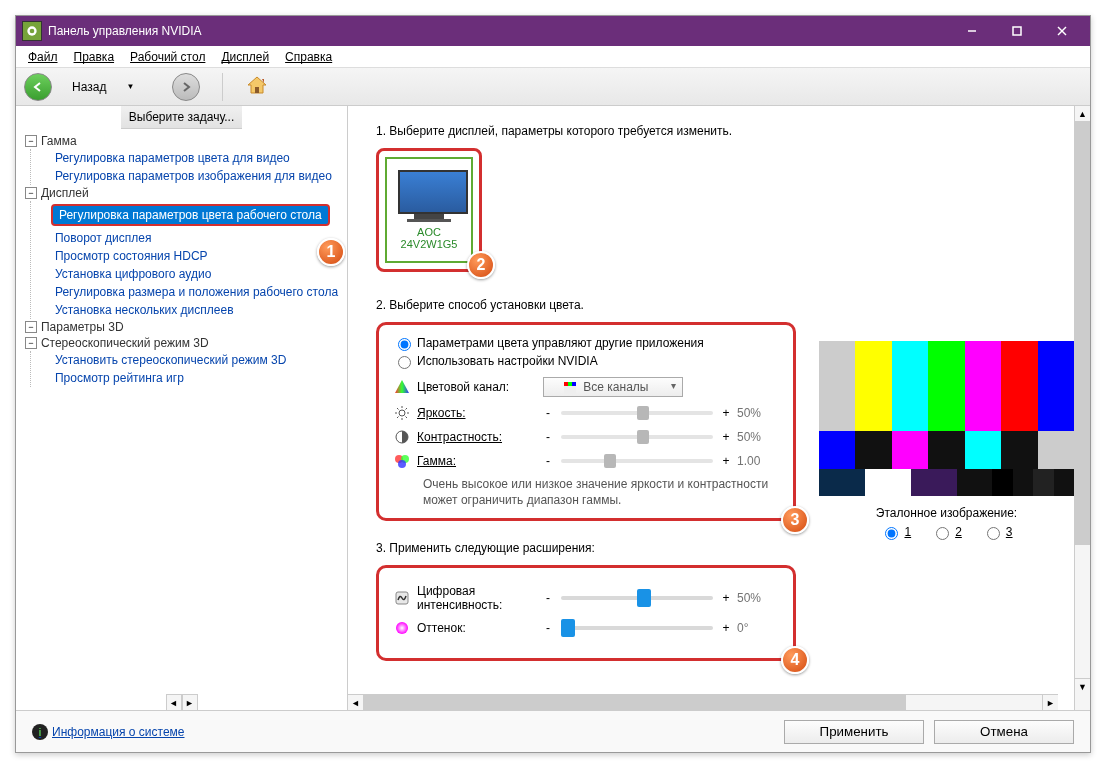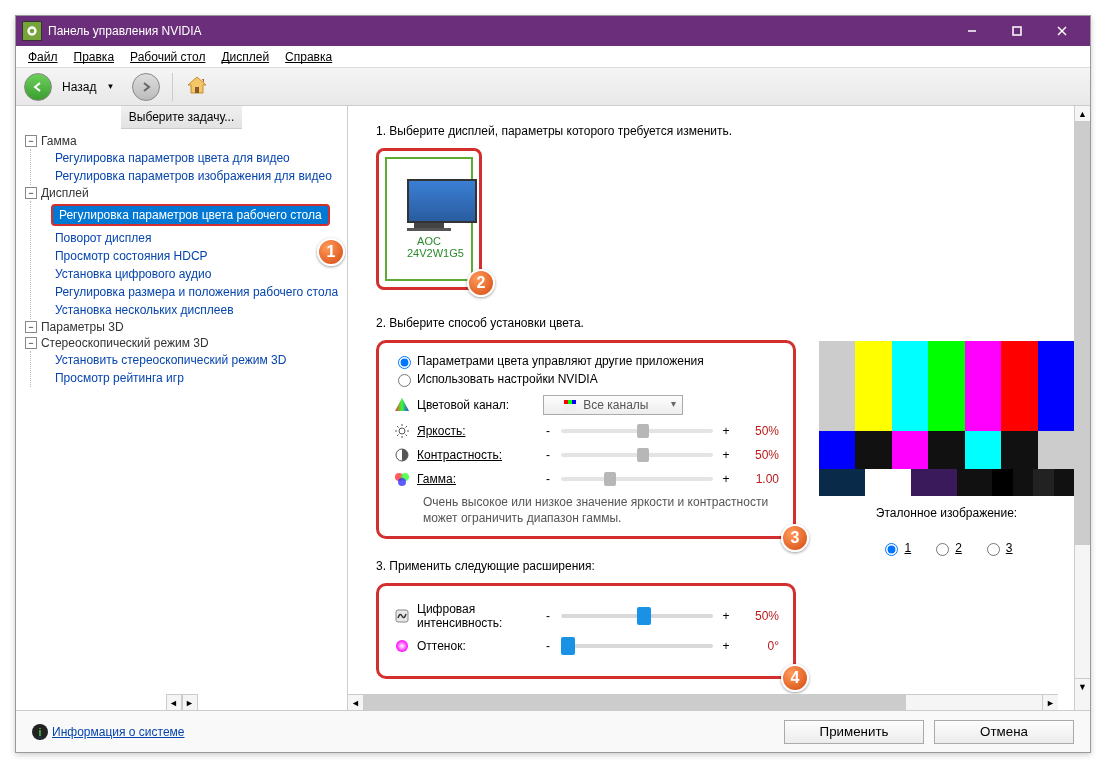--- a/index.html
+++ b/index.html
@@ -52,21 +52,21 @@
       padding: 2px 8px;
       cursor: default;
     }
     .menubar-item span { text-decoration: underline; text-decoration-skip-ink: none; }
     .toolbar {
       height: 38px;
       background: linear-gradient(#f5f5f5, #e8e8e8);
       border-bottom: 1px solid #ccc;
       display: flex; align-items: center;
       padding: 0 8px;
-      gap: 6px;
+      gap: 16px;
     }
     .nav-btn {
       width: 28px; height: 28px;
       border-radius: 50%;
       display: flex; align-items: center; justify-content: center;
       border: 1px solid #888;
       cursor: pointer;
     }
     .nav-btn.back { background: linear-gradient(#6dd05d, #3a9e2f); }
     .nav-btn.fwd { background: linear-gradient(#ddd, #bbb); }
@@ -172,21 +172,21 @@
     .section-heading { font-weight: normal; margin: 6px 0 10px 0; font-size: 12px; }
     .display-box {
       border: 3px solid #d32f2f;
       border-radius: 8px;
       padding: 6px;
       display: inline-block;
       position: relative;
     }
     .monitor-tile {
       border: 2px solid #5faa33;
-      padding: 20px;
+      padding: 11px;
       width: 88px;
       text-align: center;
     }
     .monitor-screen {
       width: 70px; height: 44px;
       background: linear-gradient(#3a7fd4,#2a5ca0);
       border: 2px solid #333;
       margin: 0 auto;
     }
     .monitor-stand { width: 30px; height: 5px; background:#444; margin: 0 auto; }
@@ -231,21 +231,21 @@
       border-radius: 2px; position: relative;
     }
     .slider.disabled { opacity: 0.7; }
     .slider .thumb {
       position:absolute; top:-5px;
       width: 12px; height: 14px;
       background: #999;
       border-radius: 2px;
     }
     .slider .thumb.blue { background: #1992e6; width:14px; height:18px; top:-7px; border-radius:2px;}
-    .ctl-val { width: 42px; text-align:right; color:#b91c1c; }
+    .ctl-val { width: 42px; text-align:left; color:#737373; }
     .note { color:#555; margin: 6px 0 2px 30px; line-height: 1.3; }
     .combo {
       border: 1px solid #aaa;
       background: linear-gradient(#fdfdfd,#ededed);
       padding: 2px 22px 2px 20px;
       width: 140px;
       position: relative;
       color: #555;
     }
     .combo::after {
@@ -265,21 +265,21 @@
       width: 255px; height: 155px;
       display: grid;
       grid-template-rows: 90px 38px 27px;
     }
     .bars-top { display:flex; }
     .bars-top div { flex:1; }
     .bars-mid { display:flex; }
     .bars-mid div { flex:1; }
     .bars-bot { display:flex; }
     .bars-bot div { height:100%; }
-    .ref-label { text-align:center; margin:10px 0 20px; }
+    .ref-label { text-align:center; margin:10px 0 4px; }
     .ref-radios { display:flex; justify-content:center; gap:20px; }
     .ref-radios label { display:flex; align-items:center; gap:3px; }
     .ref-radios label span { text-decoration: underline; }
 
     .footer {
       height: 42px;
       border-top: 1px solid #ccc;
       background: #f9f9f9;
       display:flex; align-items:center;
       padding: 0 16px;

